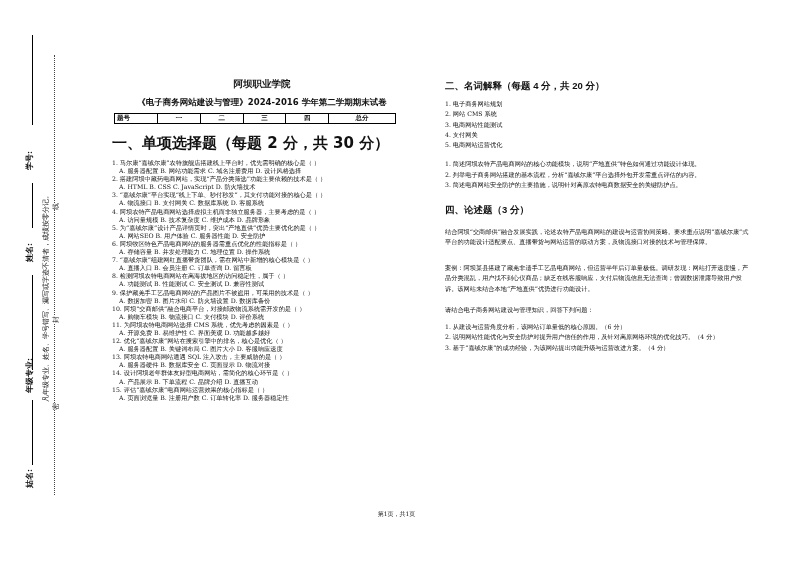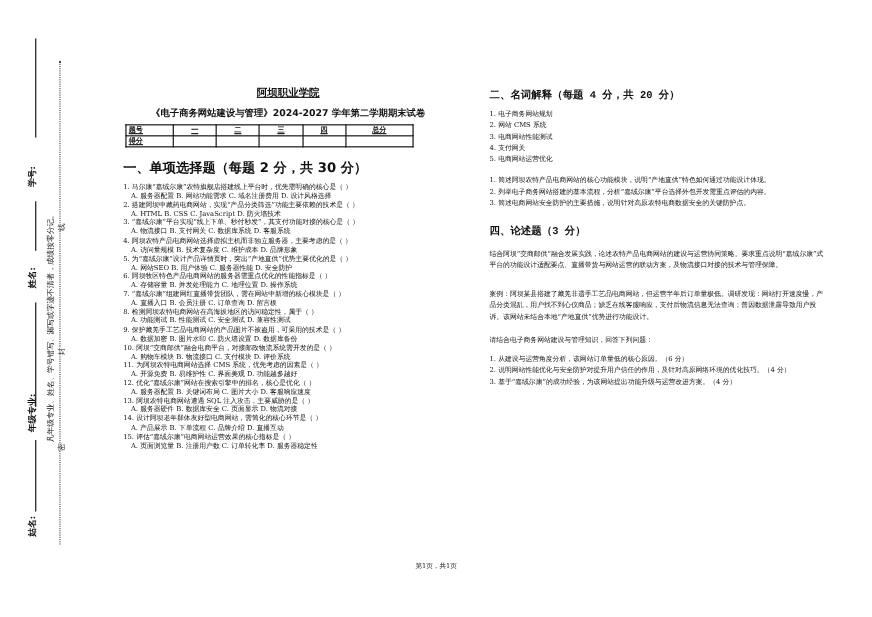--- a/index.html
+++ b/index.html
@@ -10,32 +10,32 @@
   
   .binding { position:absolute; left:0; top:0; width:110px; height:561px; }
   .vline { position:absolute; width:0; border-left:1px solid #000; }
   .dotline { position:absolute; left:54px; top:55px; height:440px; width:0; border-left:1px dotted #444; }
   .vtext { position:absolute; transform-origin:left top; transform:rotate(-90deg);
            white-space:nowrap; font-size:7px; color:#111; }
   .vlabel { font-size:8px; font-weight:bold; }
 
   
   .left { position:absolute; left:112px; top:78px; width:300px; }
-  .school { text-align:center; font-family:"DejaVu Sans", sans-serif; font-weight:bold; font-size:9.5px; margin:0 0 6px 0;text-decoration:underline; }
+  .school { text-align:center; font-family:"DejaVu Sans", sans-serif; font-weight:bold; font-size:9.5px; margin:0 0 6px 0; }
   .examtitle { text-align:center; font-family:"DejaVu Sans", sans-serif; font-weight:bold; font-size:8.5px; margin:0 0 4px 0; }
-  table.score { border-collapse:collapse; width:262px; margin-left:2px; font-size:6.5px; font-family:"DejaVu Sans", sans-serif; font-weight:bold;text-decoration:underline; }
+  table.score { border-collapse:collapse; width:282px; margin-left:2px; font-size:6.5px; font-family:"DejaVu Sans", sans-serif; font-weight:bold; }
   table.score td { border:1px solid #000; height:9px; padding:0 2px; text-align:center; }
   table.score td.first { text-align:left; width:38px; }
-  .sec-title { font-family:"DejaVu Sans", sans-serif; font-weight:bold; font-size:12px; margin:10px 0 6px 0; }
+  .sec-title { font-family:"DejaVu Sans", sans-serif; font-weight:bold; font-size:15px; margin:10px 0 6px 0; }
   .q { font-size:6.2px; line-height:8.1px; margin:0; }
   .opt { font-size:6.2px; line-height:8.1px; margin:0 0 0 7px; }
 
   
   .right { position:absolute; left:445px; top:80px; width:305px; }
-  .r-title { font-family:Liberation Mono, monospace; font-weight:bold; font-size:9.5px; margin:0 0 6px 0; }
+  .r-title { font-family:Liberation Sans, sans-serif; font-weight:bold; font-size:9.5px; margin:0 0 6px 0; }
   .item { font-size:6.2px; line-height:10.3px; margin:0; }
   .para { font-size:6.2px; line-height:10.5px; margin:0; }
   .hang { padding-left:8px; text-indent:-8px; }
   .gap { height:11px; }
 
   .footer { position:absolute; left:0; width:793px; top:510px; text-align:center; font-size:6px; }
 </style>
 </head>
 <body>
 
@@ -55,39 +55,31 @@
     <div class="vtext" style="left:41px; top:402px;">凡年级专业、姓名、学号错写、漏写或字迹不清者，成绩按零分记。</div>
 
     <div class="dotline"></div>
     <div class="vtext" style="left:51px; top:210px; background:#fff;">线</div>
     <div class="vtext" style="left:51px; top:323px; background:#fff;">封</div>
     <div class="vtext" style="left:51px; top:410px; background:#fff;">密</div>
   </div>
 
   <div class="left">
     <div class="school">阿坝职业学院</div>
-    <div class="examtitle">《电子商务网站建设与管理》2024-2027 学年第二学期期末试卷</div>
+    <div class="examtitle">《电子商务网站建设与管理》2024-2016 学年第二学期期末试卷</div>
 
     <table class="score">
       <tbody>
           <tr>
         <td class="first">题号</td>
         <td>一</td>
         <td>二</td>
         <td>三</td>
         <td>四</td>
         <td>总分</td>
-      </tr>
-      <tr>
-        <td class="first">得分</td>
-        <td></td>
-        <td></td>
-        <td></td>
-        <td></td>
-        <td></td>
       </tr>
     </tbody>
       </table>
 
     <div class="sec-title">一、单项选择题（每题 2 分，共 30 分）</div>
 
     <div>
       <p class="q">1. 马尔康“嘉绒尔康”农特旗舰店搭建线上平台时，优先需明确的核心是（  ）</p>
       <p class="opt">A. 服务器配置 B. 网站功能需求 C. 域名注册费用 D. 设计风格选择</p>
       <p class="q">2. 搭建阿坝中藏药电商网站，实现“产品分类筛选”功能主要依赖的技术是（  ）</p>

